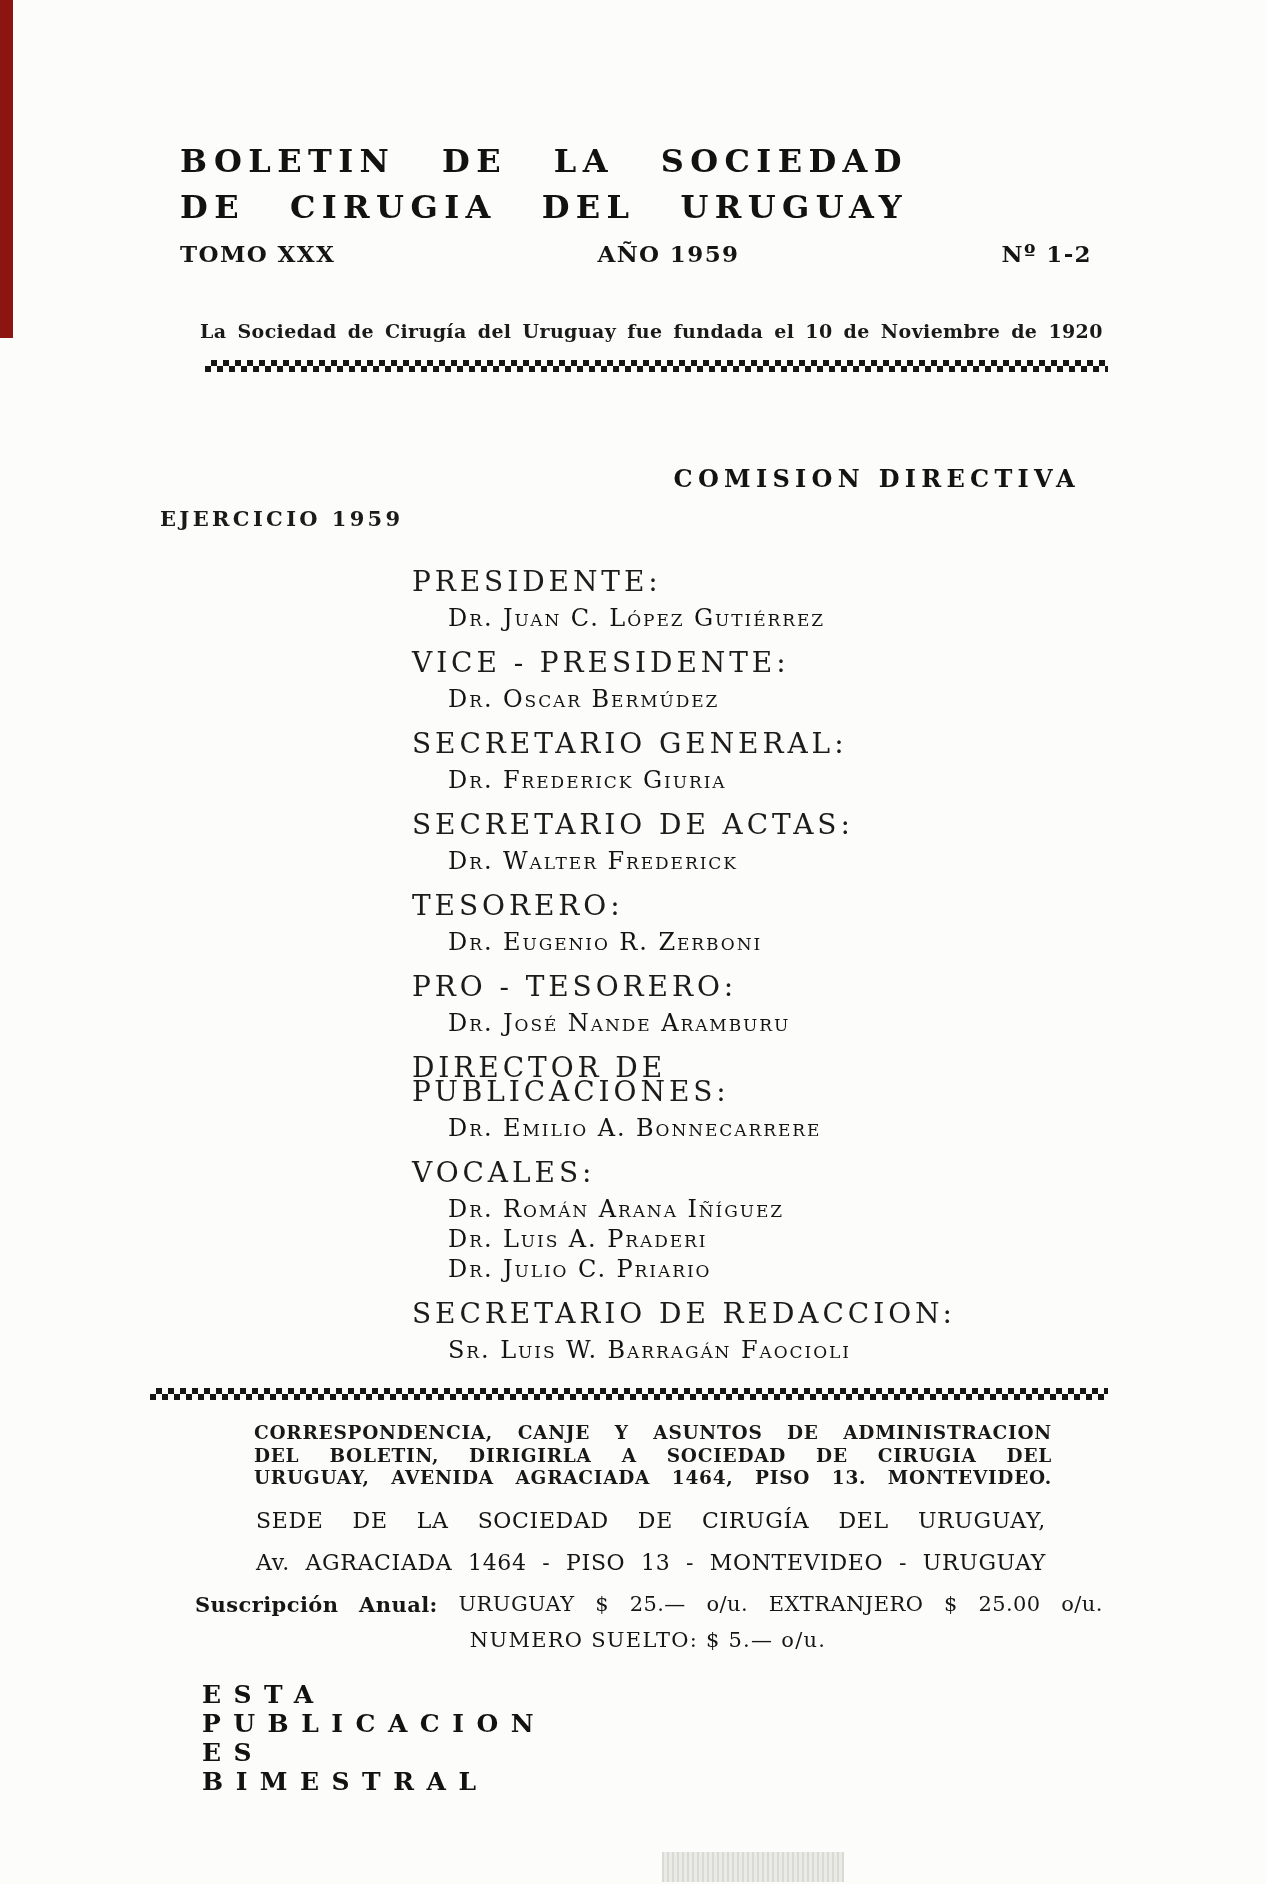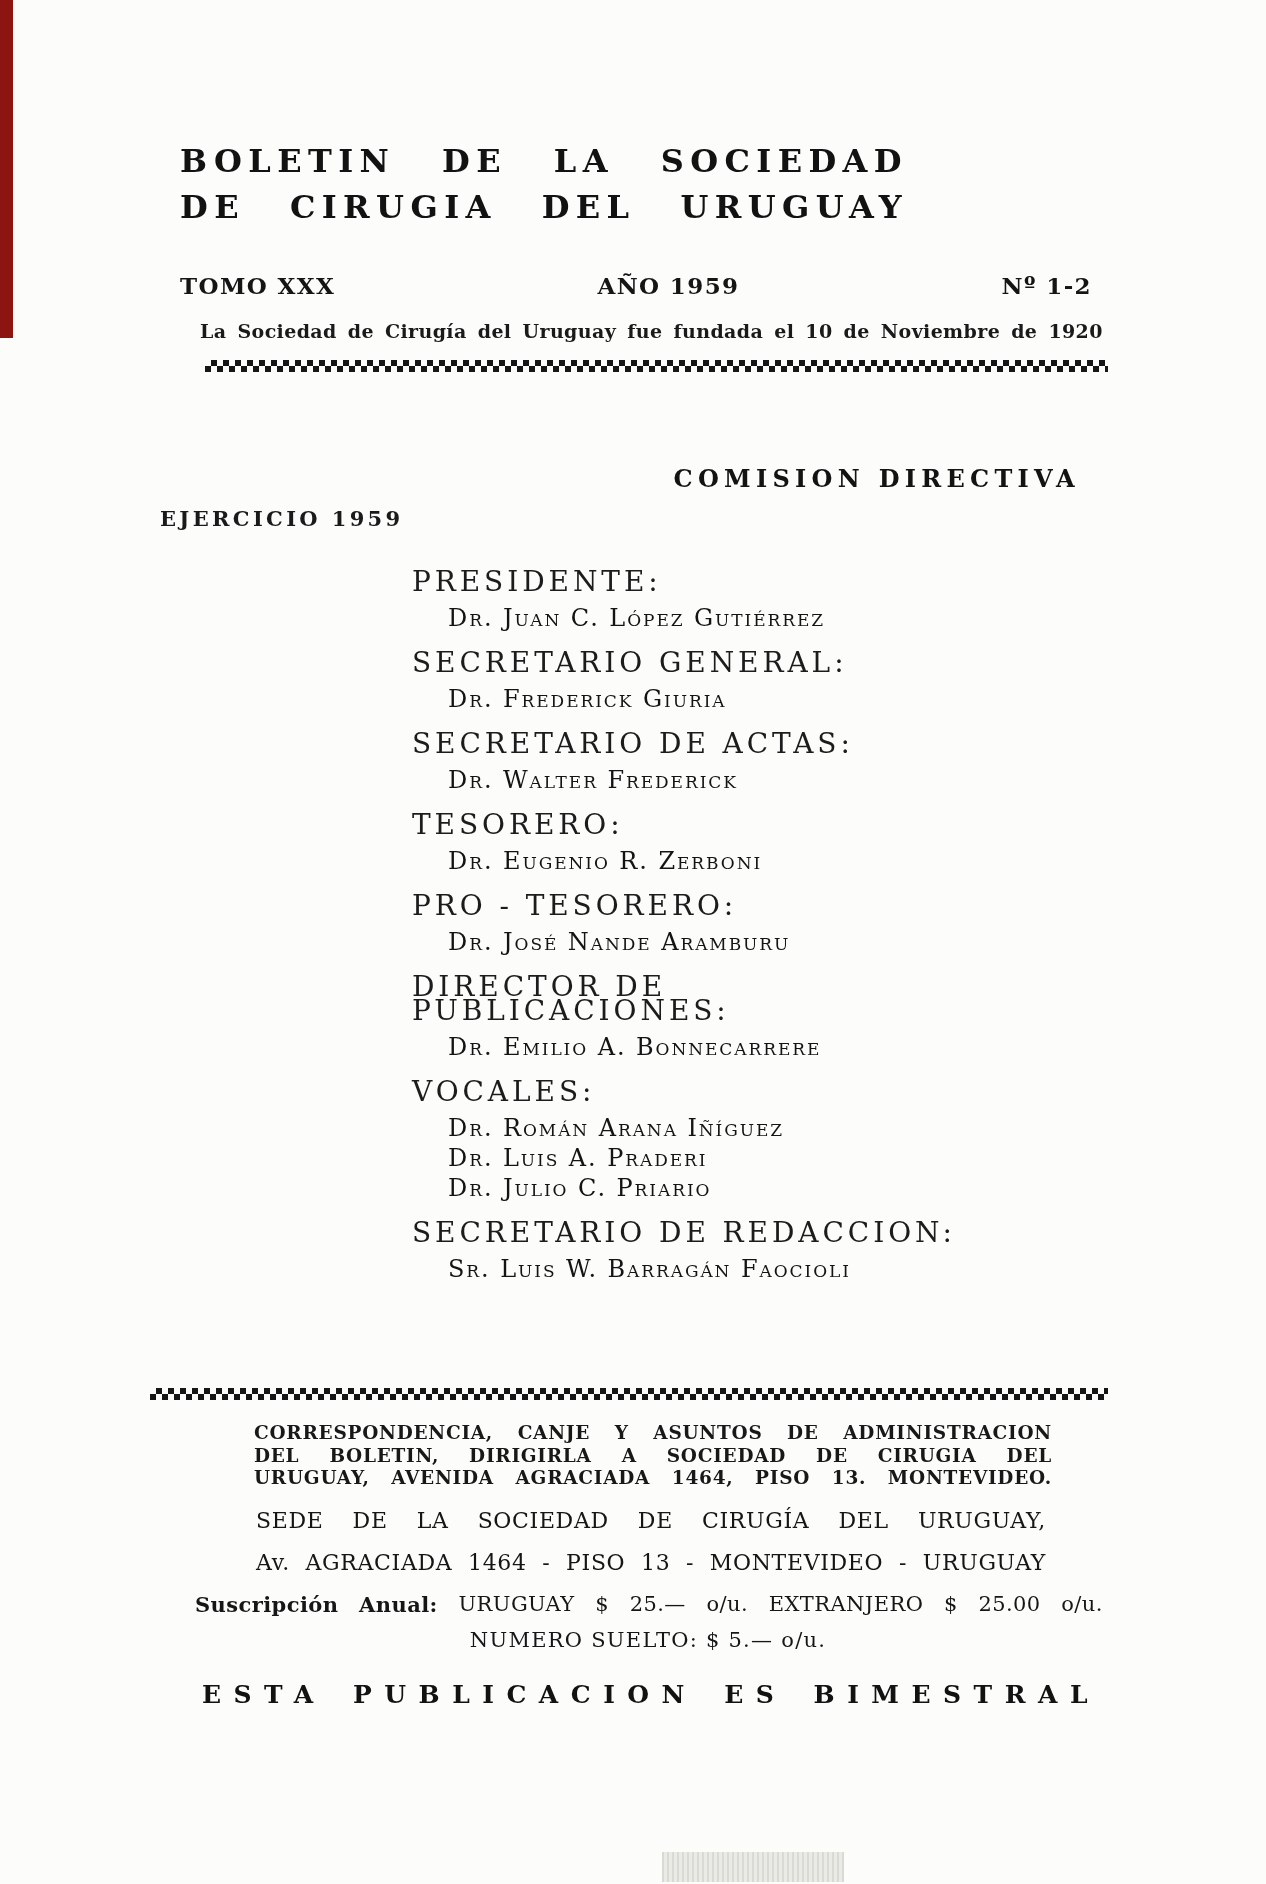--- a/index.html
+++ b/index.html
@@ -10,41 +10,41 @@
     font-family:"DejaVu Serif","Liberation Serif",serif;
     color:#1b1b1b;
     overflow:hidden;
   }
   .abs{position:absolute;}
   
   .stripe{left:0;top:0;width:13px;height:338px;background:#8c1511;}
   
   .title{left:180px;top:138px;width:728px;font-size:32px;font-weight:bold;letter-spacing:0.2em;line-height:46px;color:#121212;}
   .title .line{display:flex;justify-content:space-between;}
-  .meta{left:180px;top:272px;width:912px;display:flex;justify-content:space-between;font-size:23px;font-weight:bold;letter-spacing:0.06em;color:#151515;}
+  .meta{left:180px;top:240px;width:912px;display:flex;justify-content:space-between;font-size:23px;font-weight:bold;letter-spacing:0.06em;color:#151515;}
   .founding{left:200px;top:320px;width:903px;font-size:19px;font-weight:bold;letter-spacing:0.02em;color:#1a1a1a;}
   .spread{display:flex;justify-content:space-between;}
   .divider{height:12px;background-image:repeating-conic-gradient(#161616 0% 25%, transparent 0% 50%);background-size:12px 12px;}
   .divider1{left:205px;top:360px;width:903px;}
   .divider2{left:150px;top:1388px;width:958px;}
   
   .heading{left:160px;top:464px;width:920px;text-align:right;font-size:24px;font-weight:bold;letter-spacing:0.22em;color:#131313;}
   .subheading{left:160px;top:506px;width:920px;font-size:21px;font-weight:bold;letter-spacing:0.16em;color:#1a1a1a;}
   .committee{left:412px;top:570px;width:560px;}
   .entry{margin-bottom:18px;}
   .role{font-size:28px;letter-spacing:0.14em;line-height:24px;margin-bottom:9px;color:#1c1c1c;}
   .names{margin-left:36px;}
   .name{font-size:24px;line-height:30px;font-variant-caps:small-caps;letter-spacing:0.08em;color:#141414;}
   
   .correspondence{left:254px;top:1422px;width:798px;font-size:18.5px;line-height:22.5px;font-weight:600;letter-spacing:0.04em;color:#181818;}
   .sede{left:256px;top:1500px;width:790px;font-size:22px;line-height:42px;letter-spacing:0.03em;color:#161616;}
   .subscription{left:195px;top:1592px;width:908px;font-size:21px;letter-spacing:0.02em;color:#161616;}
   .single-issue{left:188px;top:1628px;width:920px;text-align:center;font-size:21px;letter-spacing:0.06em;color:#161616;}
   .periodicity{left:202px;top:1680px;width:898px;font-size:25px;font-weight:bold;letter-spacing:0.5em;color:#121212;}
-  .periodicity.spread{letter-spacing:0.5em;}
+  .periodicity.spread{letter-spacing:0.5em;flex-direction:column;}
   
   .blob{
     left:662px;top:1852px;width:182px;height:30px;
     background-image:
       repeating-linear-gradient(90deg,#d2d2cd 0 2px,#e6e6e2 2px 5px),
       repeating-linear-gradient(0deg,rgba(200,200,195,.55) 0 2px,rgba(235,235,231,.55) 2px 4px);
     opacity:.8;
   }
 </style>
 </head>
@@ -99,20 +99,26 @@
 
   <div class="abs committee">
 
     <div class="entry">
       <div class="role">PRESIDENTE:</div>
       <div class="names">
           <div class="name">Dr. Juan C. López Gutiérrez</div>
         </div>
     </div>
 
+    <div class="entry">
+      <div class="role">VICE - PRESIDENTE:</div>
+      <div class="names">
+          <div class="name">Dr. Oscar Bermúdez</div>
+        </div>
+    </div>
 
     <div class="entry">
       <div class="role">SECRETARIO GENERAL:</div>
       <div class="names">
           <div class="name">Dr. Frederick Giuria</div>
         </div>
     </div>
 
     <div class="entry">
       <div class="role">SECRETARIO DE ACTAS:</div>

